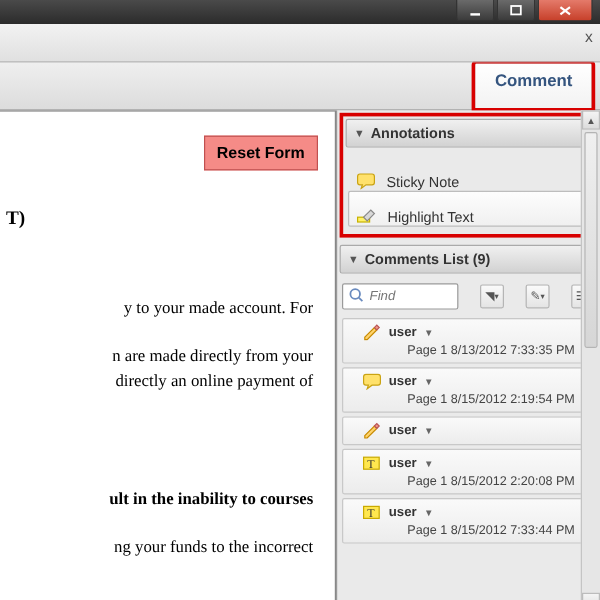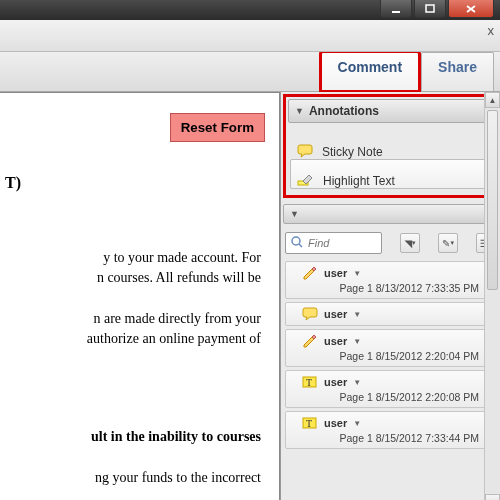--- a/index.html
+++ b/index.html
@@ -82,35 +82,33 @@
       </div>
   </div>
 </div>
 
 <div class="toolbar-top">
   <span class="closex">x</span>
 </div>
 
 <div class="tabbar">
   <div class="tab active tab-highlight">Comment</div>
-  <div class="tab">Share</div>
 </div>
 
 <div class="main">
   <div class="doc">
     <div class="page">
       <button class="reset">Reset Form</button>
       <div class="sec">T)</div>
       <div class="para">
         <div>y to your made account.  For</div>
-        <div>n courses.  All refunds will be</div>
       </div>
       <div class="para" style="margin-top:20px;">
         <div>n are made directly from your</div>
-        <div>authorize an online payment of</div>
+        <div>directly an online payment of</div>
       </div>
       <div class="para bold" style="margin-top:78px;">ult in the inability to courses</div>
       <div class="para" style="margin-top:20px;">ng your funds to the incorrect</div>
     </div>
   </div>
 
   <div class="sidebar">
     <div class="side-highlight-box">
       <div class="panelhdr">
         <span class="tri">▼</span>
@@ -132,20 +130,21 @@
                 <path d="M6 8 L12 2 L15 5 L9 11 Z" fill="#d8d8d8" stroke="#888"></path>
               </svg>
             </span>
           <span>Highlight Text</span>
         </div>
       </div>
     </div>
 
     <div class="panelhdr" style="margin-top:4px;">
       <span class="tri">▼</span>
+      <span>Comments List (9)</span>
     </div>
 
     <div class="findrow">
       <div class="findbox">
         <span class="mag"><svg width="14" height="14">
               <circle cx="6" cy="6" r="4" fill="none" stroke="#6a8bbf" stroke-width="1.5"></circle>
               <line x1="9" y1="9" x2="12" y2="12" stroke="#6a8bbf" stroke-width="1.5"></line>
             </svg></span>
         <input placeholder="Find" style="">
       </div>
@@ -171,33 +170,33 @@
         <div class="citem">
           <div class="row1">
             <span class="cicon">
               <svg width="16" height="14">
                 <path d="M1 3 Q1 1 3 1 L13 1 Q15 1 15 3 L15 8 Q15 10 13 10 L8 10 L4 13 L5 10 L3 10 Q1 10 1 8 Z" fill="#ffe16b" stroke="#caa313"></path>
               </svg>
             </span>
             <span class="uname">user</span>
             <span class="drop">▼</span>
           </div>
+          <div class="meta">Page 1  8/15/2012 2:19:54 PM</div>
         </div>
         <div class="citem">
           <div class="row1">
             <span class="cicon">
               <svg width="16" height="14">
                 <path d="M2 11 L10 3 L12 5 L4 13 L2 13 Z" fill="#ffd36b" stroke="#c78a00"></path>
                 <path d="M10 3 L12 1 L14 3 L12 5 Z" fill="#e98" stroke="#b55"></path>
               </svg>
             </span>
             <span class="uname">user</span>
             <span class="drop">▼</span>
           </div>
-          <div class="meta">Page 1  8/15/2012 2:20:04 PM</div>
         </div>
         <div class="citem">
           <div class="row1">
             <span class="cicon">
               <svg width="16" height="14">
                 <rect x="1" y="2" width="13" height="10" fill="#ffe74f" stroke="#c9a900"></rect>
                 <text x="4" y="11" font-size="10" font-family="serif" fill="#333">T</text>
               </svg>
             </span>
             <span class="uname">user</span>

